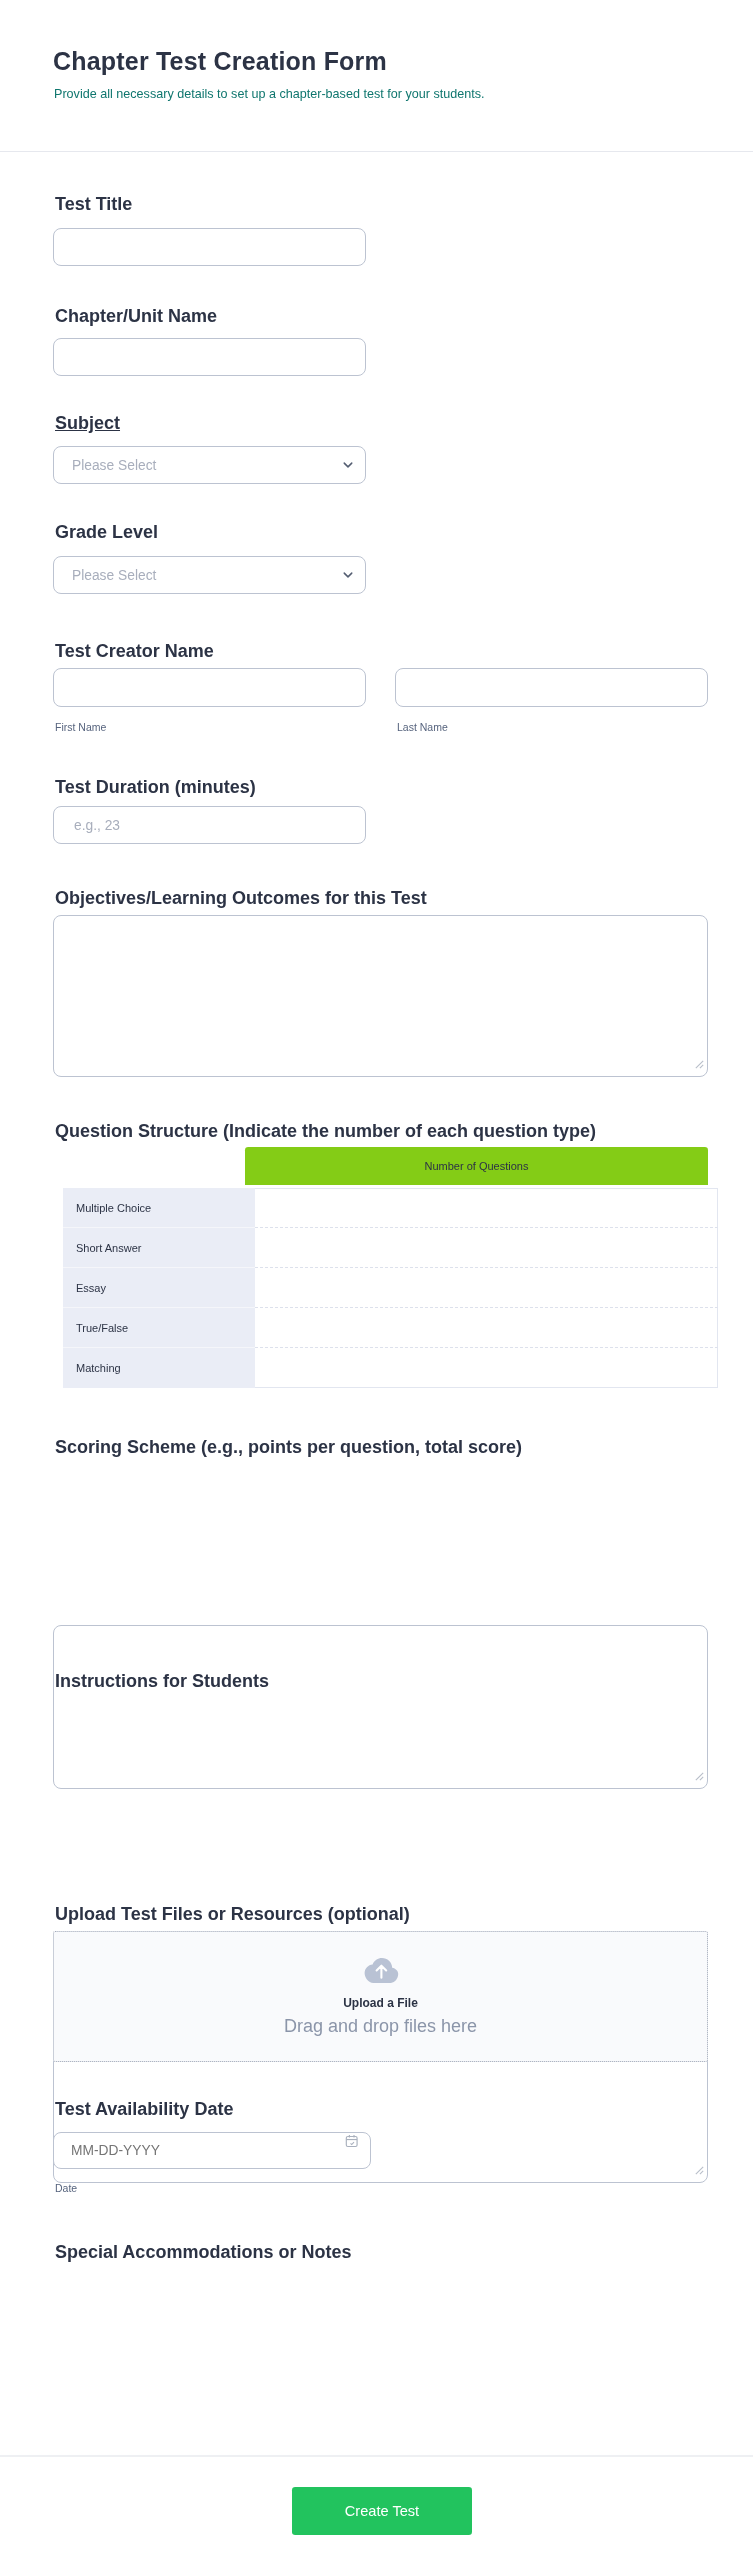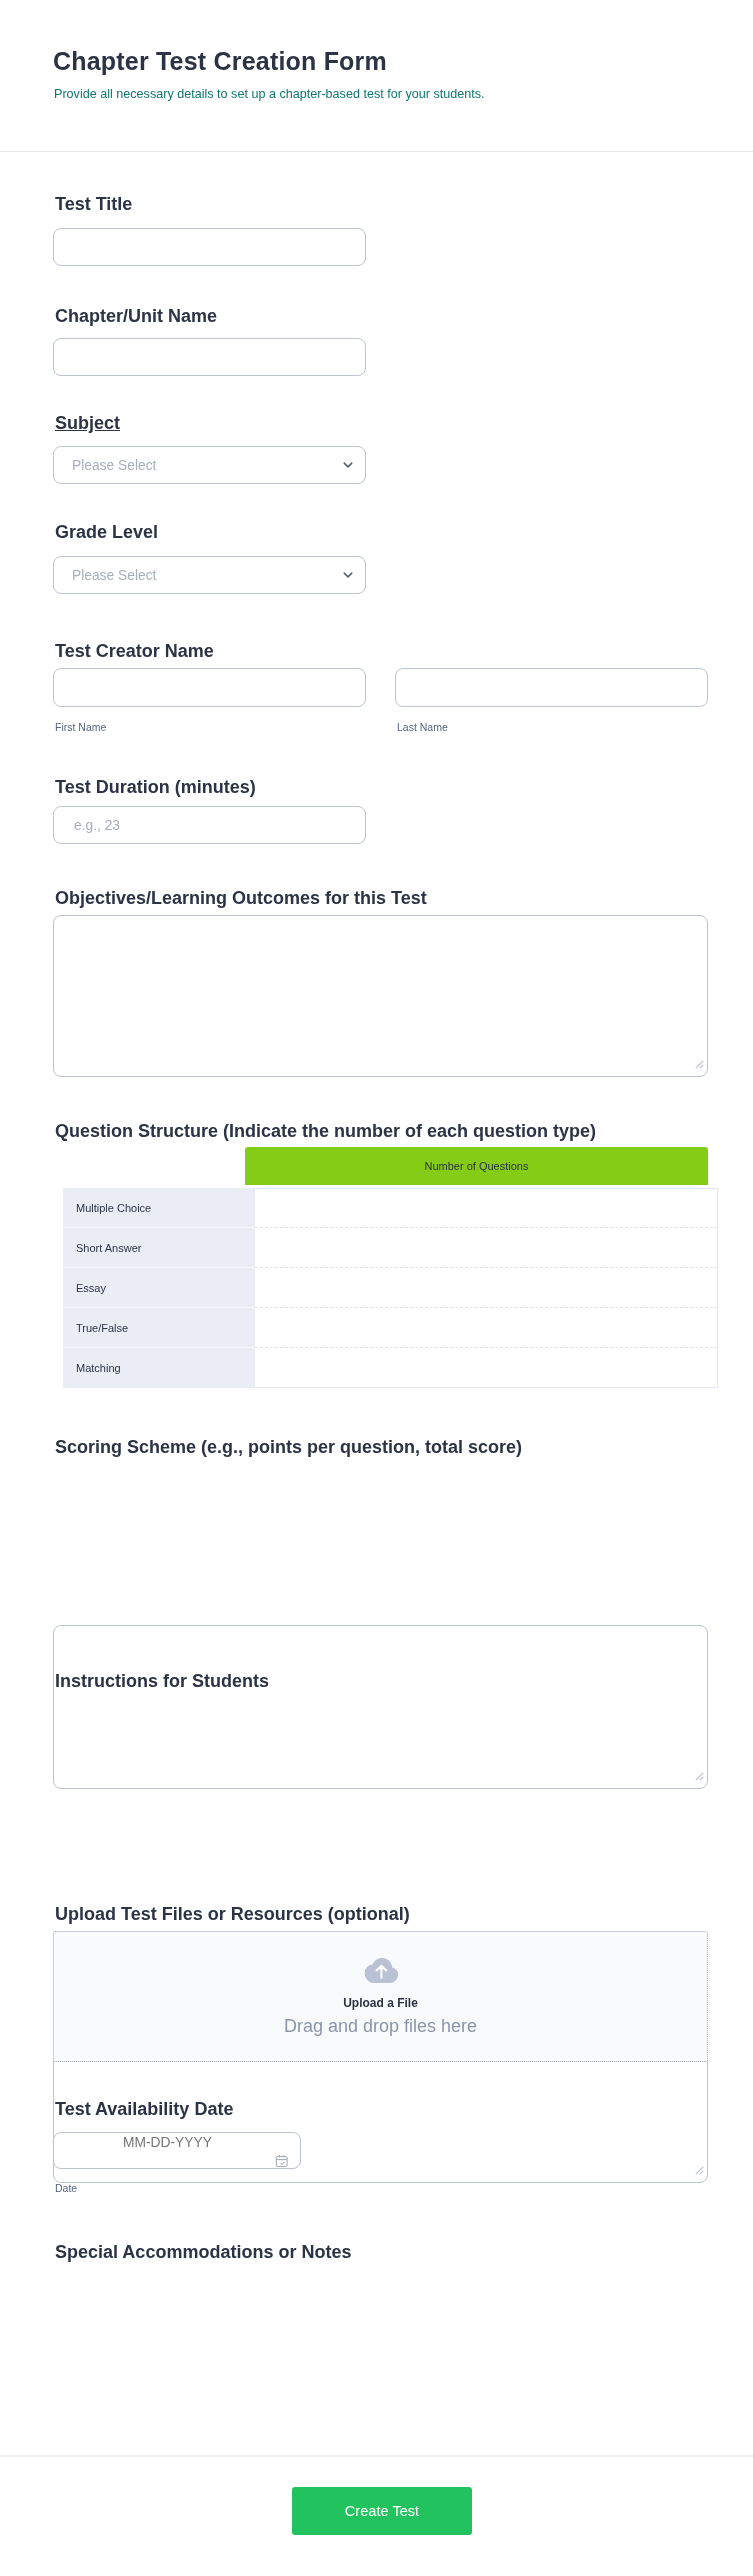--- a/index.html
+++ b/index.html
@@ -40,21 +40,21 @@
   .mtx-row:last-child .mtx-cell { border-bottom:0.8px solid #e2e6f0; }
 
   
   .upload-box { left:53px; top:1931px; width:655px; height:131px; background:#f9fafc;
                 border:1.6px dotted #9aa2b3; border-radius:2.4px; cursor:pointer;
                 display:flex; flex-direction:column; align-items:center; justify-content:center; }
   .upload-title { font-size:12px; font-weight:700; color:#2c3345; margin-top:11.3px; }
   .upload-hint { font-size:18px; color:#8b95a9; margin-top:6.5px; }
 
   
-  .date-wrap { left:53px; top:2132px; width:248px; height:37px; display:flex; align-items:flex-end;flex-direction:column; }
+  .date-wrap { left:53px; top:2132px; width:318px; height:37px; display:flex; align-items:flex-start; }
   .date-wrap input { border:none; background:transparent; flex:1; height:100%; font-family:"Liberation Sans",sans-serif; font-size:13.8px; padding:0 0 0 17px; outline:none; color:#2c3345; }
   .date-wrap .cal { margin-right:10.5px; display:flex; }
 
   .footer-divider { left:0; top:2455px; width:753px; height:1.6px; background:#eef0f3; }
 
   .submit-btn { left:292px; top:2487px; width:180px; height:48px; background:#22c35e; border:none; border-radius:3.2px;
                 color:#fff; font-family:"Liberation Sans",sans-serif; font-size:14.6px; font-weight:500; cursor:pointer; }
 </style>
 </head>
 <body>

